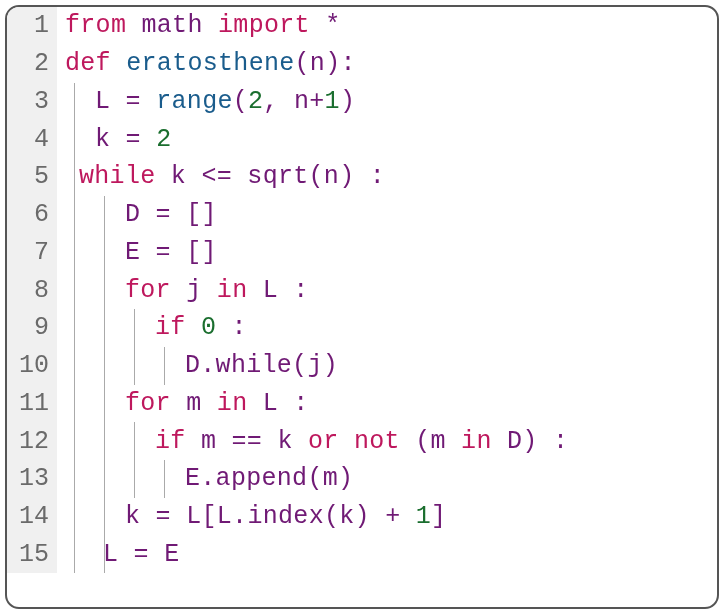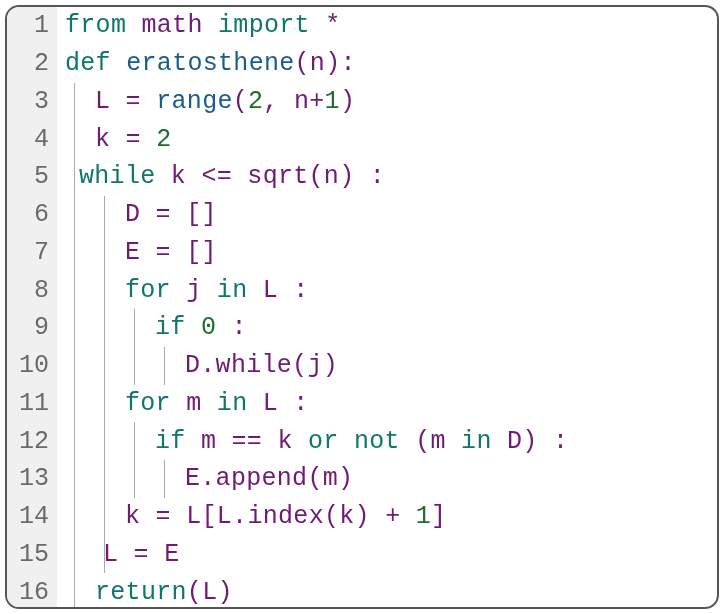--- a/index.html
+++ b/index.html
@@ -48,21 +48,21 @@
       letter-spacing: 0.3px;
     }
     .guide {
       position: absolute;
       left: 0;
       top: 0;
       bottom: 0;
       width: 1px;
       background: #aaa;
     }
-    .kw { color: #0f766e; }
+    .kw { color: #be185d; }
     .fn { color: #1a5c8c; }
     .num { color: #1a6e2e; }
     .txt { color: #701a75; }
   </style>
 </head>
 <body>
 
 <div class="code-container" id="code-root">
 <div class="code-line">
       <div class="line-number">1</div>
@@ -117,17 +117,13 @@
       <div class="code-content" style="padding-left: 128px;"><div class="guide" style="left: 17px;"></div><div class="guide" style="left: 47px;"></div><div class="guide" style="left: 77px;"></div><div class="guide" style="left: 107px;"></div><span class="txt">E.append(m)</span></div>
     </div>
     <div class="code-line">
       <div class="line-number">14</div>
       <div class="code-content" style="padding-left: 68px;"><div class="guide" style="left: 17px;"></div><div class="guide" style="left: 47px;"></div><span class="txt">k = L[L.index(k) + </span><span class="num">1</span><span class="txt">]</span></div>
     </div>
     <div class="code-line">
       <div class="line-number">15</div>
       <div class="code-content" style="padding-left: 46px; text-align: right;"><div class="guide" style="left: 17px;"></div><div class="guide" style="left: 47px;"></div><span class="txt">L = E</span></div>
     </div>
-    <div class="code-line">
-      <div class="line-number">16</div>
-      <div class="code-content" style="padding-left: 38px;"><div class="guide" style="left: 17px;"></div><span class="kw">return</span><span class="txt">(L)</span></div>
-    </div>
   </div>
 
 </body></html>

